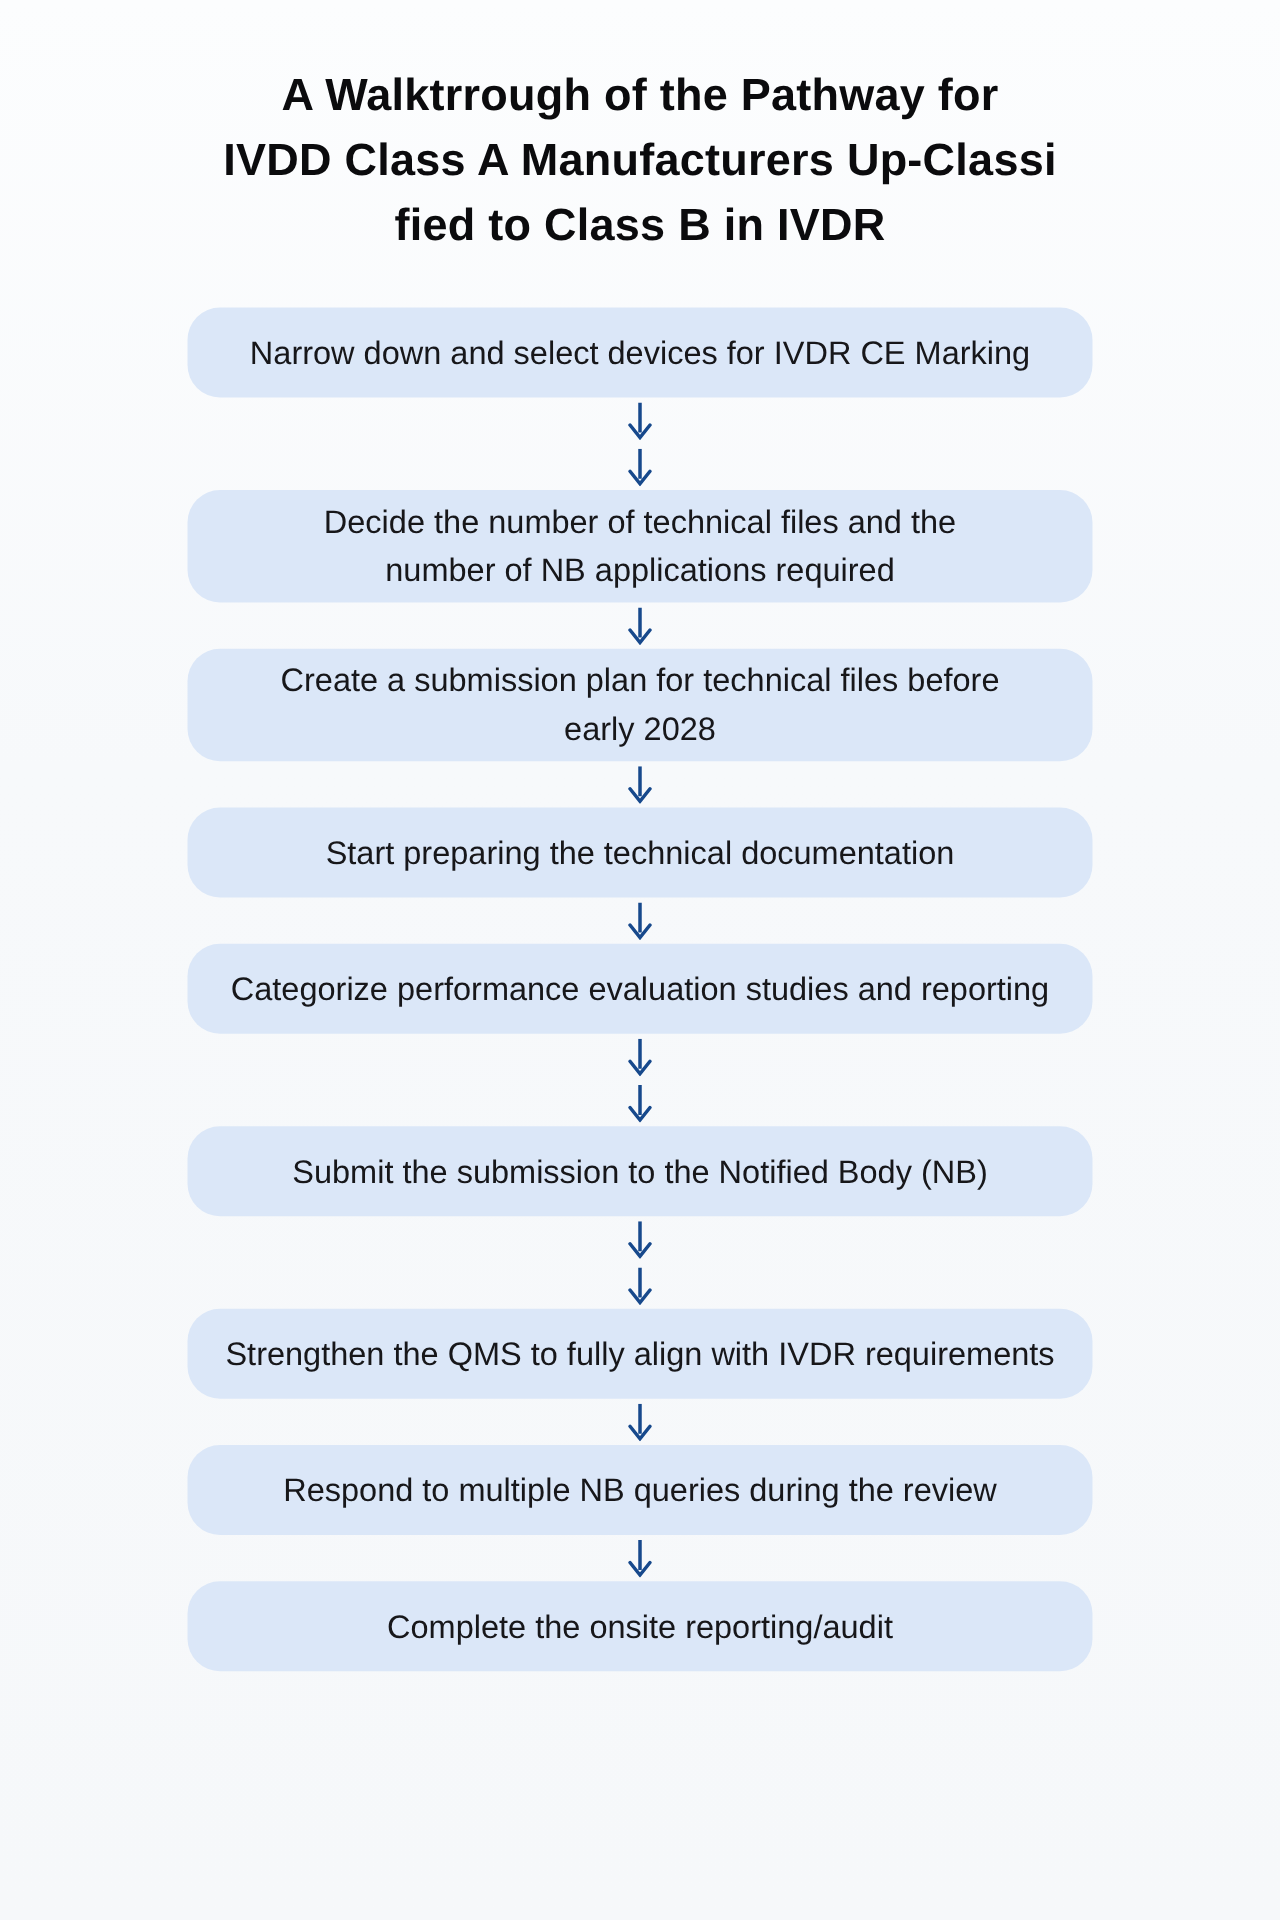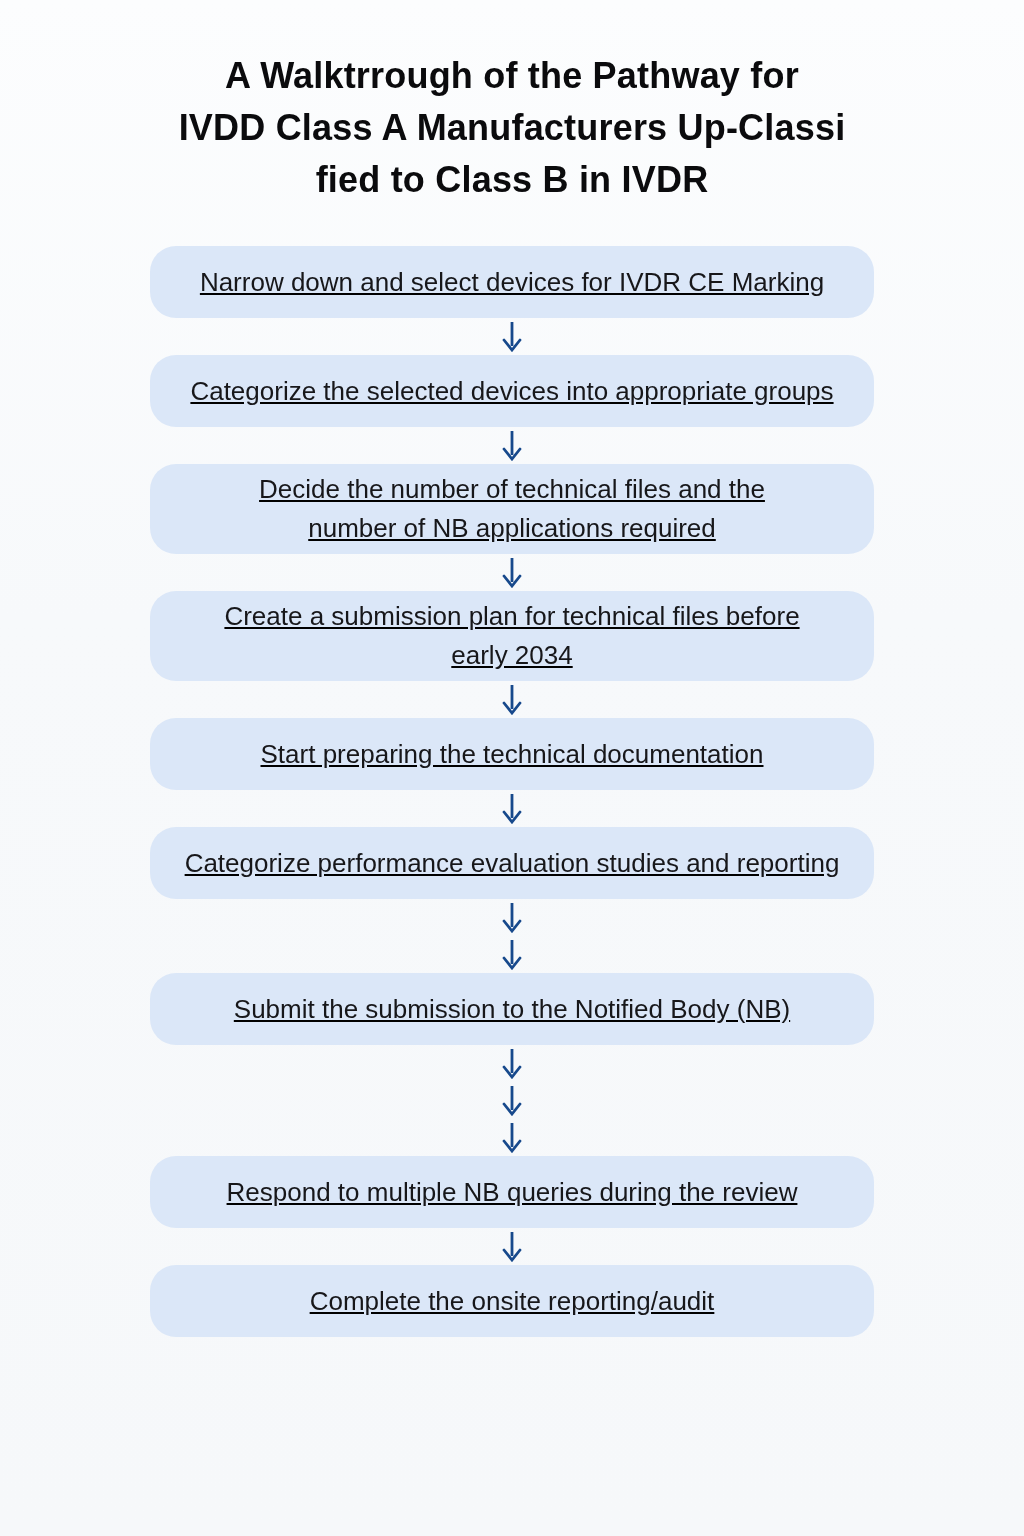--- a/index.html
+++ b/index.html
@@ -39,21 +39,20 @@
   }
   .step-box {
     width: 724px;
     min-height: 72px;
     background: #dbe7f8;
     border-radius: 26px;
     display: flex;
     align-items: center;
     padding: 6px 0;
     box-sizing: border-box;
-    text-decoration: underline;
   }
   .step-label {
     width: 100%;
     text-align: center;
     font-size: 26px;
     line-height: 39px;
     color: #17171a;
     white-space: pre;
   }
   .arrow {
@@ -81,23 +80,20 @@
       <span class="step-label">Narrow down and select devices for IVDR CE Marking</span>
     </div>
 
     <div class="arrow">
       <svg width="24" height="30" viewBox="0 0 24 30" fill="none">
         <line x1="12" y1="0" x2="12" y2="24" stroke="#17498c" stroke-width="2.8"></line>
         <polyline points="4,18 12,28 20,18" stroke="#17498c" stroke-width="2.8" fill="none" stroke-linecap="round" stroke-linejoin="miter"></polyline>
       </svg>
     </div>
 
-    <div class="step-box">
-      <span class="step-label">Categorize the selected devices into appropriate groups</span>
-    </div>
 
     <div class="arrow">
       <svg width="24" height="30" viewBox="0 0 24 30" fill="none">
         <line x1="12" y1="0" x2="12" y2="24" stroke="#17498c" stroke-width="2.8"></line>
         <polyline points="4,18 12,28 20,18" stroke="#17498c" stroke-width="2.8" fill="none" stroke-linecap="round" stroke-linejoin="miter"></polyline>
       </svg>
     </div>
 
     <div class="step-box">
       <span class="step-label">Decide the number of technical files and the
@@ -106,21 +102,21 @@
 
     <div class="arrow">
       <svg width="24" height="30" viewBox="0 0 24 30" fill="none">
         <line x1="12" y1="0" x2="12" y2="24" stroke="#17498c" stroke-width="2.8"></line>
         <polyline points="4,18 12,28 20,18" stroke="#17498c" stroke-width="2.8" fill="none" stroke-linecap="round" stroke-linejoin="miter"></polyline>
       </svg>
     </div>
 
     <div class="step-box">
       <span class="step-label">Create a submission plan for technical files before
-early 2034</span>
+early 2028</span>
     </div>
 
     <div class="arrow">
       <svg width="24" height="30" viewBox="0 0 24 30" fill="none">
         <line x1="12" y1="0" x2="12" y2="24" stroke="#17498c" stroke-width="2.8"></line>
         <polyline points="4,18 12,28 20,18" stroke="#17498c" stroke-width="2.8" fill="none" stroke-linecap="round" stroke-linejoin="miter"></polyline>
       </svg>
     </div>
 
     <div class="step-box">
@@ -165,20 +161,23 @@
     </div>
 
 
     <div class="arrow">
       <svg width="24" height="30" viewBox="0 0 24 30" fill="none">
         <line x1="12" y1="0" x2="12" y2="24" stroke="#17498c" stroke-width="2.8"></line>
         <polyline points="4,18 12,28 20,18" stroke="#17498c" stroke-width="2.8" fill="none" stroke-linecap="round" stroke-linejoin="miter"></polyline>
       </svg>
     </div>
 
+    <div class="step-box">
+      <span class="step-label">Strengthen the QMS to fully align with IVDR requirements</span>
+    </div>
 
     <div class="arrow">
       <svg width="24" height="30" viewBox="0 0 24 30" fill="none">
         <line x1="12" y1="0" x2="12" y2="24" stroke="#17498c" stroke-width="2.8"></line>
         <polyline points="4,18 12,28 20,18" stroke="#17498c" stroke-width="2.8" fill="none" stroke-linecap="round" stroke-linejoin="miter"></polyline>
       </svg>
     </div>
 
     <div class="step-box">
       <span class="step-label">Respond to multiple NB queries during the review</span>

